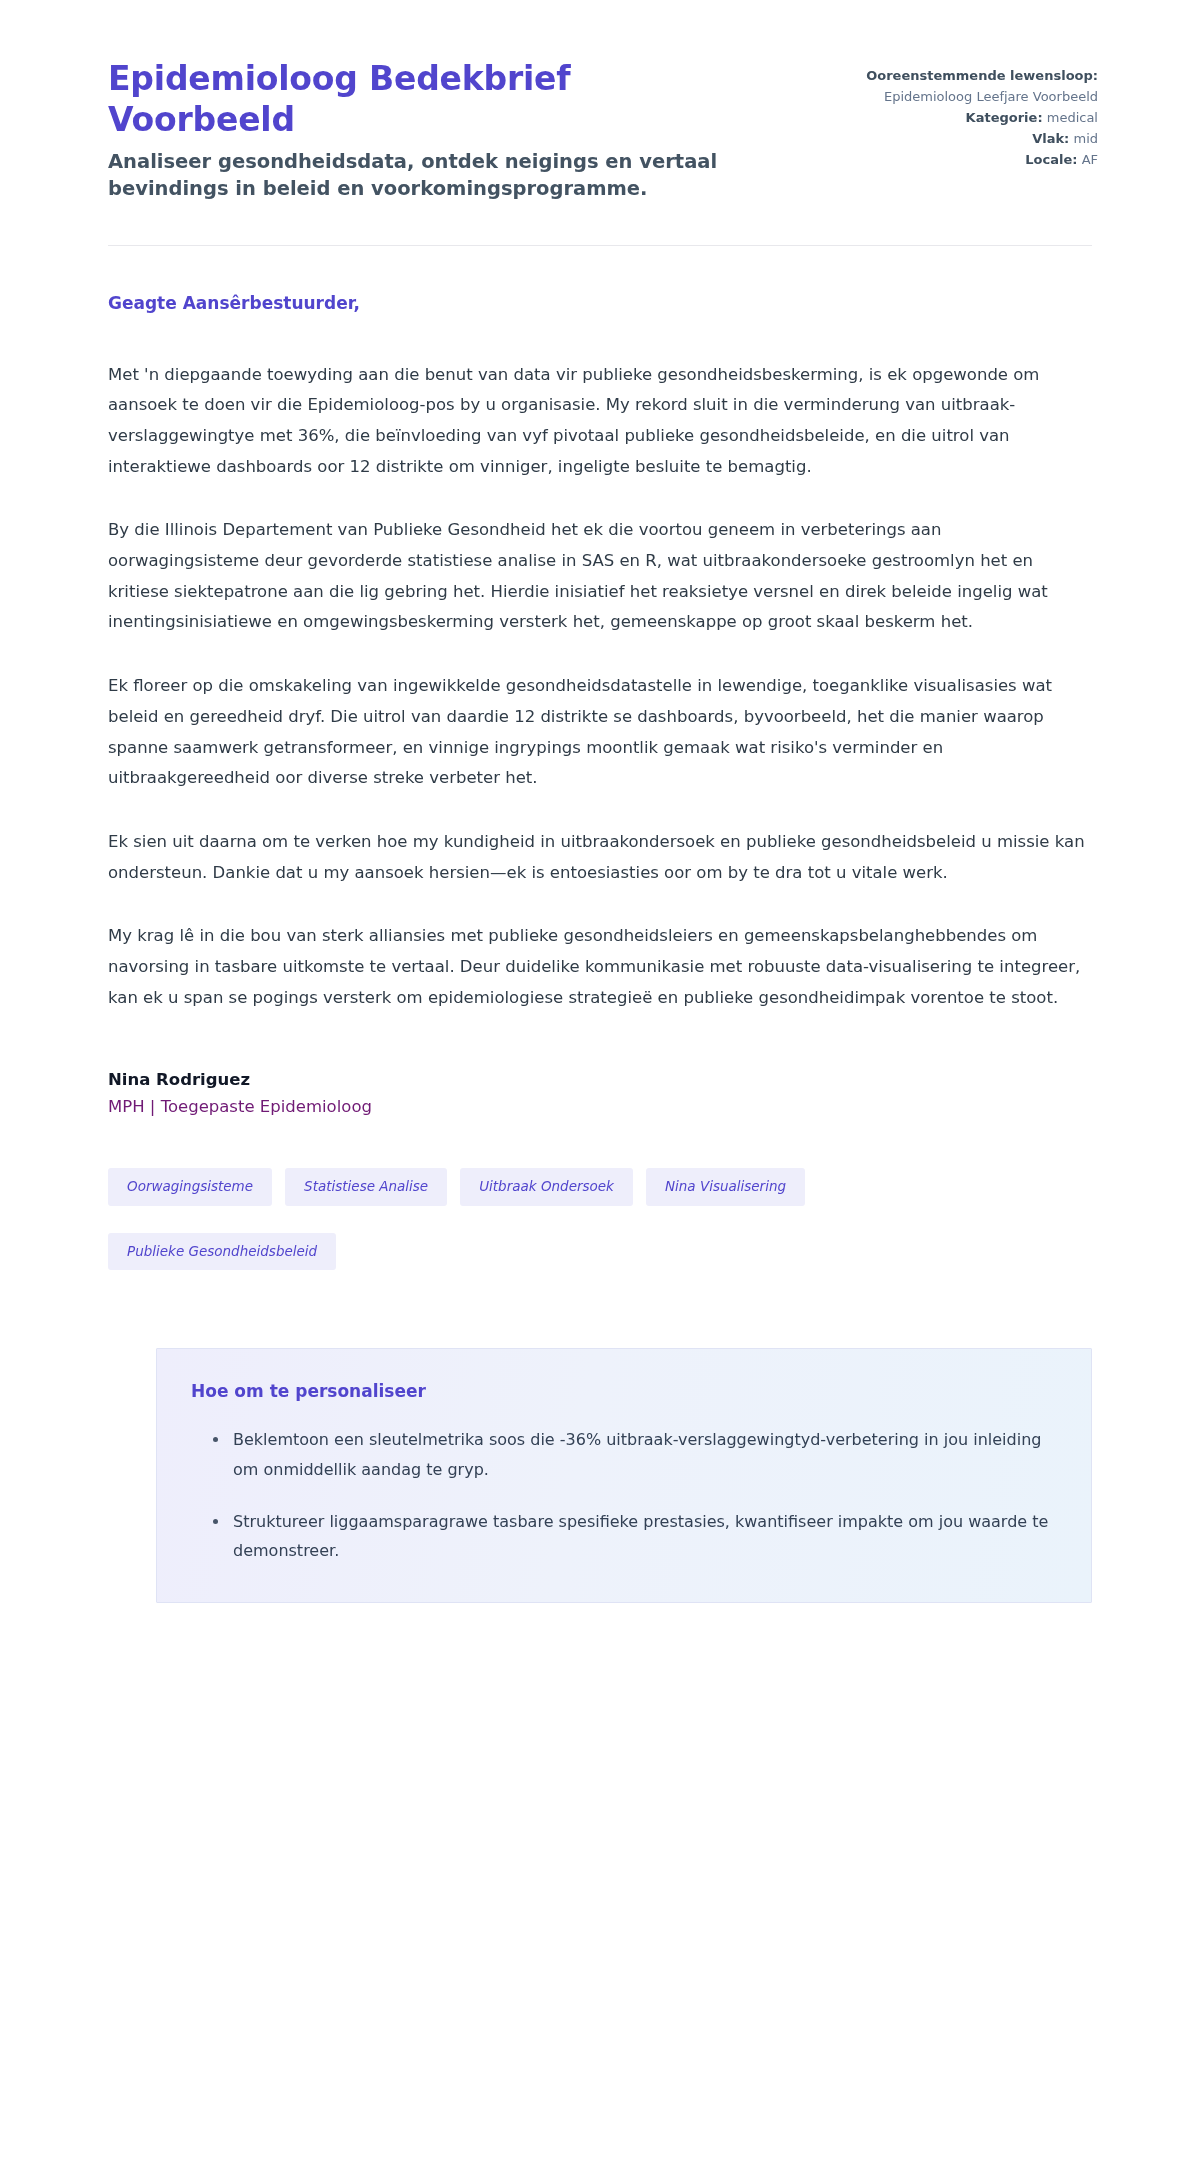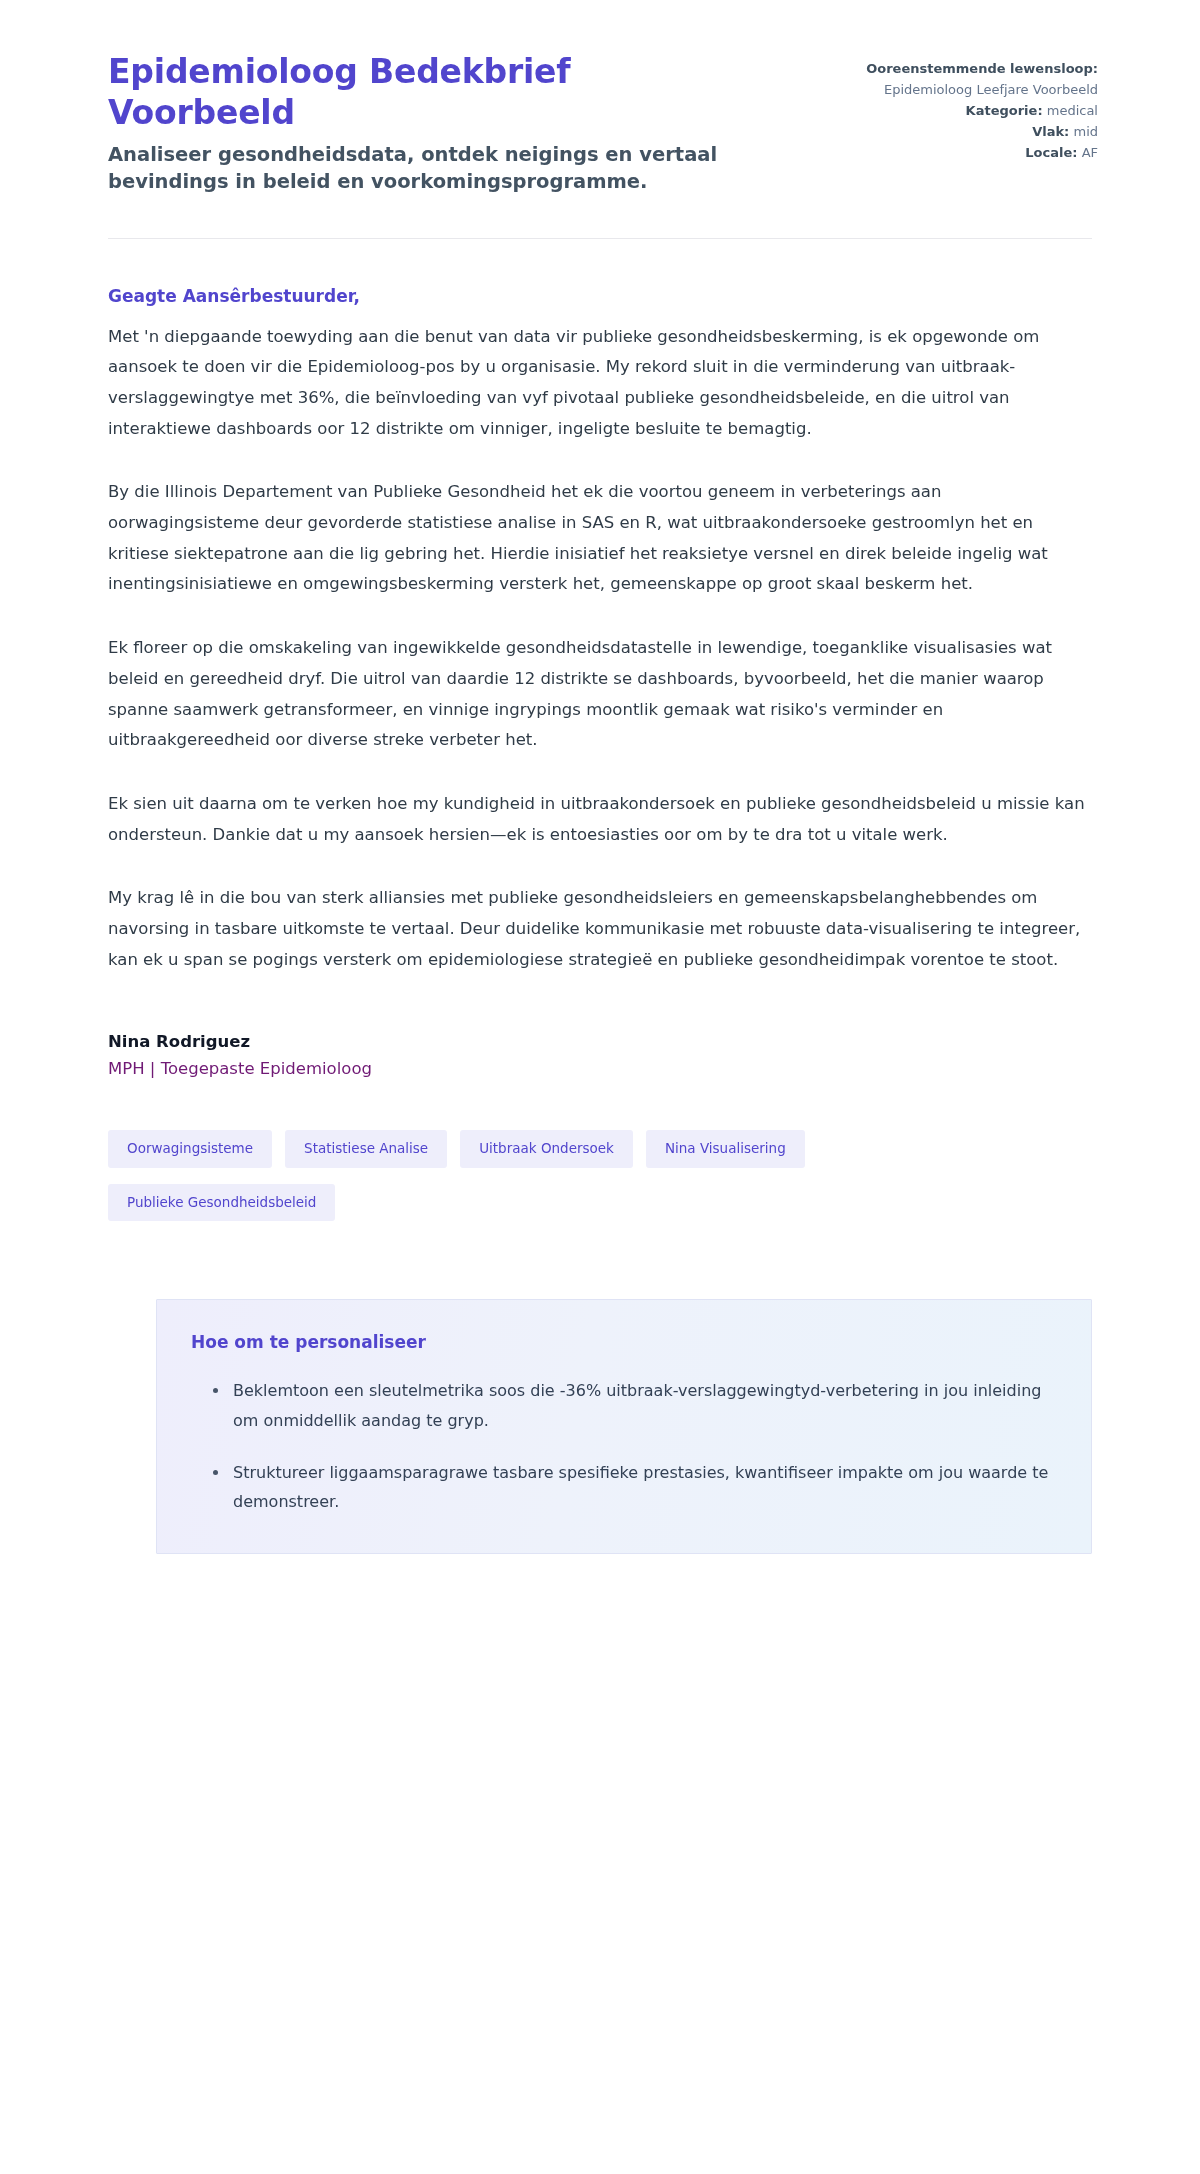--- a/index.html
+++ b/index.html
@@ -11,21 +11,21 @@
   body {
     width: 1200px;
     min-height: 2174px;
     font-family: "DejaVu Sans", "Liberation Sans", sans-serif;
     color: #334155;
     -webkit-font-smoothing: antialiased;
   }
 
   .page {
     width: 1200px;
-    padding: 0 108px;
+    padding: 7px 108px;
   }
 
   
   .header {
     display: flex;
     align-items: flex-start;
     justify-content: space-between;
     padding-top: 52px;
     gap: 40px;
   }
@@ -71,21 +71,21 @@
     height: 1px;
     background: #e8e8ec;
     margin: 42px 0 0 0;
   }
 
   
   .letter {
     padding-top: 47px;
   }
   .salutation {
-    margin: 0 0 16px 0;
+    margin: 0 0 47px 0;
     font-size: 17px;
     font-weight: 700;
     color: #5145cd;
   }
   .para {
     margin: 0 0 33px 0;
     font-size: 16.5px;
     line-height: 1.86;
     color: #2f3b47;
   }
@@ -104,22 +104,23 @@
     margin: 8px 0 0 0;
     font-size: 16.5px;
     color: #701a75;
   }
 
   
   .tags {
     margin-top: 52px;
     display: flex;
     flex-wrap: wrap;
-    gap: 16px 13px;
+    gap: 27px 13px;
     max-width: 880px;
+    font-style: italic;
   }
   .tag {
     background: #eeeefb;
     color: #5145cd;
     font-size: 13.5px;
     line-height: 1;
     padding: 12px 19px;
     border-radius: 3px;
     white-space: nowrap;
   }

